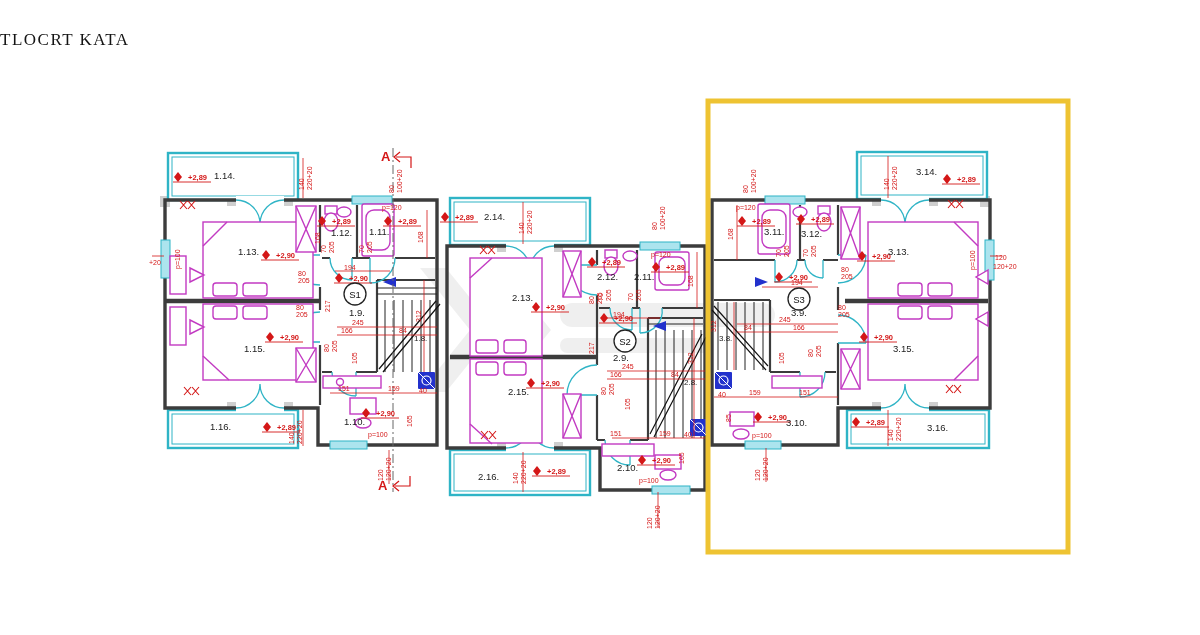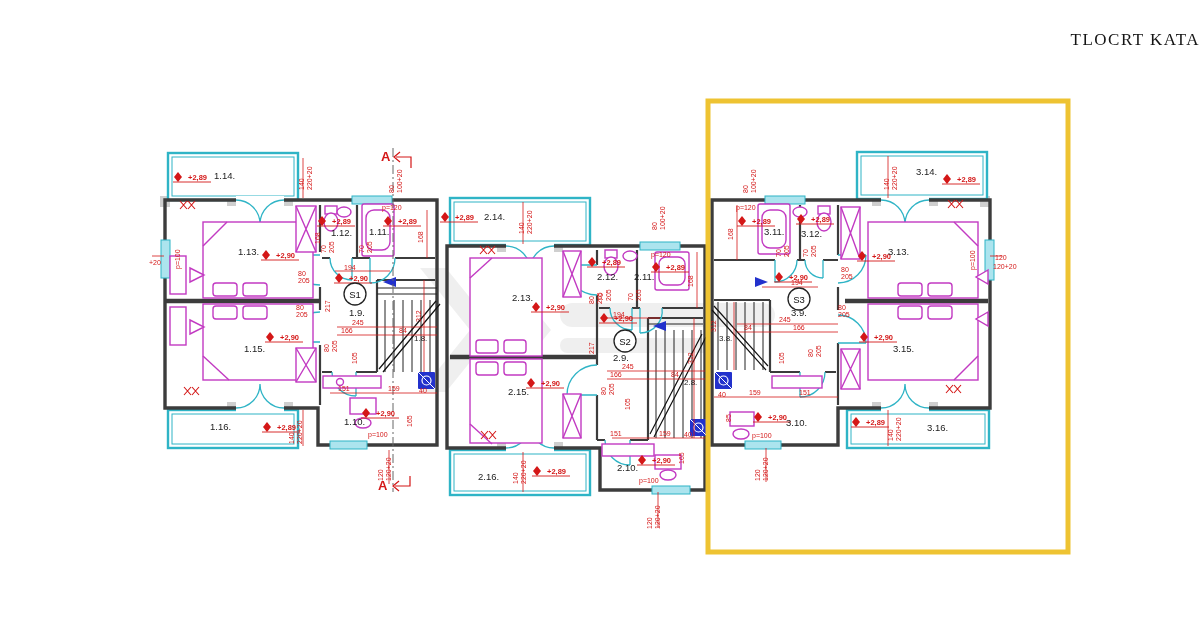--- a/index.html
+++ b/index.html
@@ -1,17 +1,17 @@
 <!DOCTYPE html>
 <html style="--wall: #3c3c3c; --window: #2fb4c6; --window_fill: #ace4ee; --furniture: #c23ac2; --dim: #d41717; --accent: #2231cc; --highlight: #eec332; --gray: #cfcfcf;"><head>
 <meta charset="utf-8">
 <style>
   html,body{margin:0;padding:0;background:#fff;width:1200px;height:635px;overflow:hidden;}
   #stage{position:relative;width:1200px;height:635px;background:#fff;}
-  .title{position:absolute;top:30px;left:0;width:100%;text-align:right;
+  .title{position:absolute;top:30px;left:0;width:100%;text-align:left;
          font-family:"Liberation Serif",serif;font-size:17px;letter-spacing:1.5px;color:#141414;}
   svg{position:absolute;left:0;top:0;}
   .wall{stroke:var(--wall);stroke-width:3.4;fill:none;}
   .wall2{stroke:var(--wall);stroke-width:2.2;fill:none;}
   .wallT{stroke:var(--wall);stroke-width:4.5;fill:none;}
   .gap{fill:#fff;stroke:none;}
   .gz{fill:var(--gray);stroke:none;}
   .cyr{stroke:var(--window);stroke-width:2.4;fill:#fff;}
   .cyi{stroke:var(--window);stroke-width:1;fill:none;}
   .cyw{fill:var(--window_fill);stroke:var(--window);stroke-width:1;}

